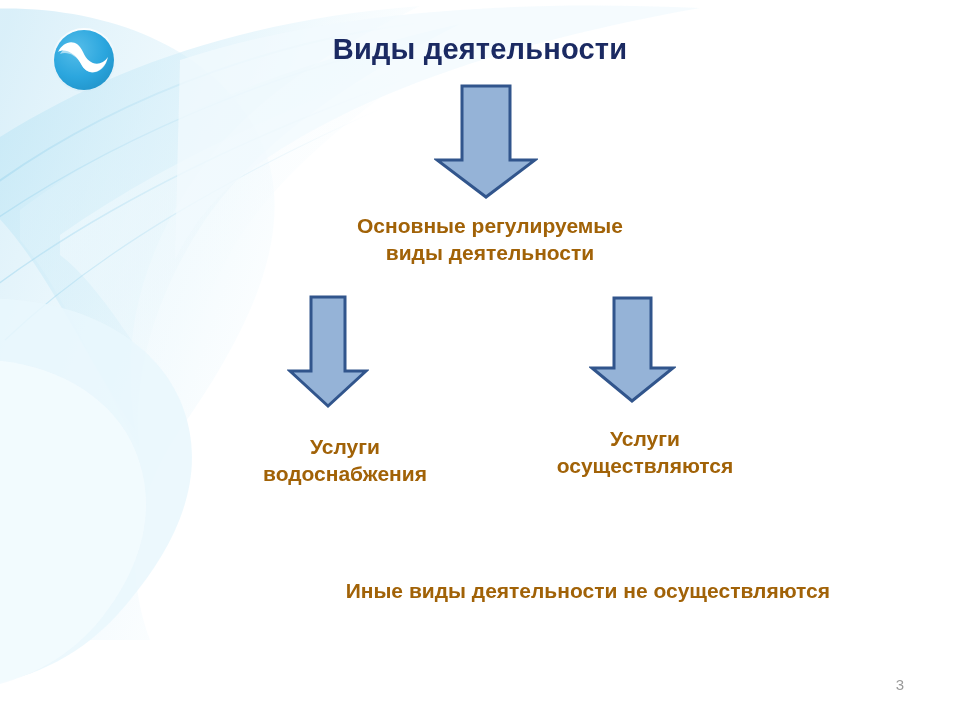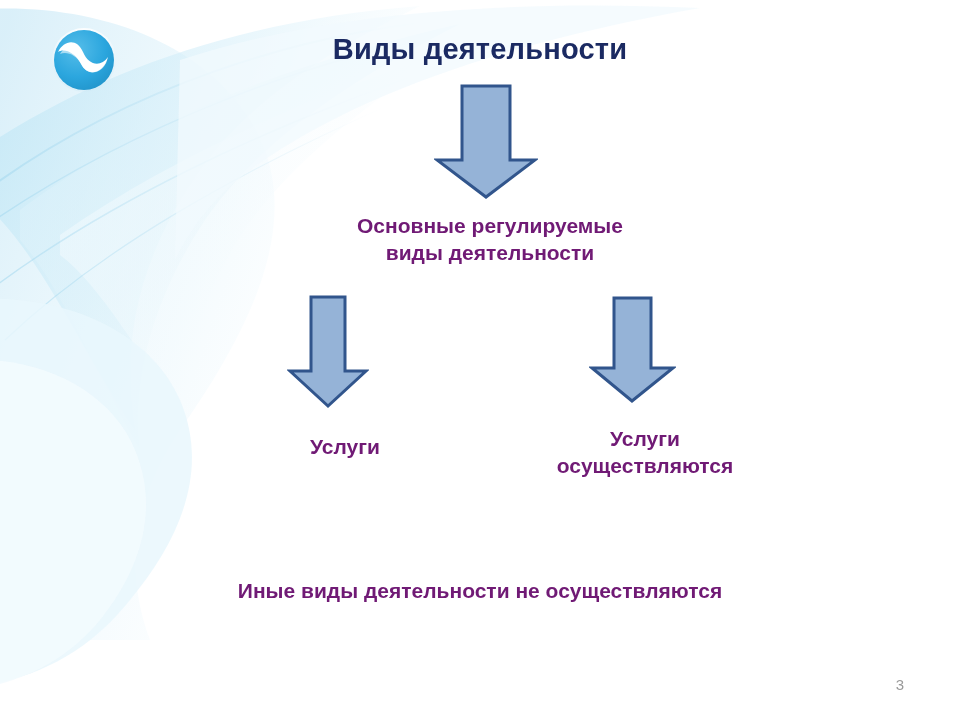--- a/index.html
+++ b/index.html
@@ -56,21 +56,21 @@
 
   .arrow-top    { left: 434px; top: 84px;  width: 104px; height: 116px; }
   .arrow-left   { left: 287px; top: 295px; width: 82px;  height: 114px; }
   .arrow-right  { left: 589px; top: 296px; width: 87px;  height: 108px; }
 
   
   .text-block {
     position: absolute;
     text-align: center;
     font-weight: bold;
-    color: #701a75;
+    color: #a16207;
     line-height: 1.28;
   }
 
   .txt-main {
     left: 280px;
     top: 213px;
     width: 420px;
     font-size: 21px;
   }
 
@@ -86,20 +86,21 @@
     top: 426px;
     width: 280px;
     font-size: 21px;
   }
 
   .txt-footer {
     left: 130px;
     top: 578px;
     width: 700px;
     font-size: 21px;
+    text-align: right;
   }
 
   
   .page-number {
     position: absolute;
     left: 880px;
     top: 676px;
     width: 40px;
     text-align: center;
     font-size: 15px;
@@ -199,20 +200,21 @@
   <svg class="arrow arrow-left" viewBox="0 0 82 114" xmlns="http://www.w3.org/2000/svg">
     <polygon points="24,2 58,2 58,76 79,76 41,111 3,76 24,76" fill="#95b3d7" stroke="#31558c" stroke-width="3" stroke-linejoin="miter"></polygon>
   </svg>
 
   <svg class="arrow arrow-right" viewBox="0 0 87 108" xmlns="http://www.w3.org/2000/svg">
     <polygon points="25,2 62,2 62,72 84,72 43,105 3,72 25,72" fill="#95b3d7" stroke="#31558c" stroke-width="3" stroke-linejoin="miter"></polygon>
   </svg>
 
   <div class="text-block txt-left">
     <div>Услуги</div>
+    <div>водоснабжения</div>
   </div>
 
   <div class="text-block txt-right">
     <div>Услуги</div>
     <div>осуществляются</div>
   </div>
 
   <div class="text-block txt-footer">Иные виды деятельности не осуществляются</div>
 
   <div class="page-number">3</div>

